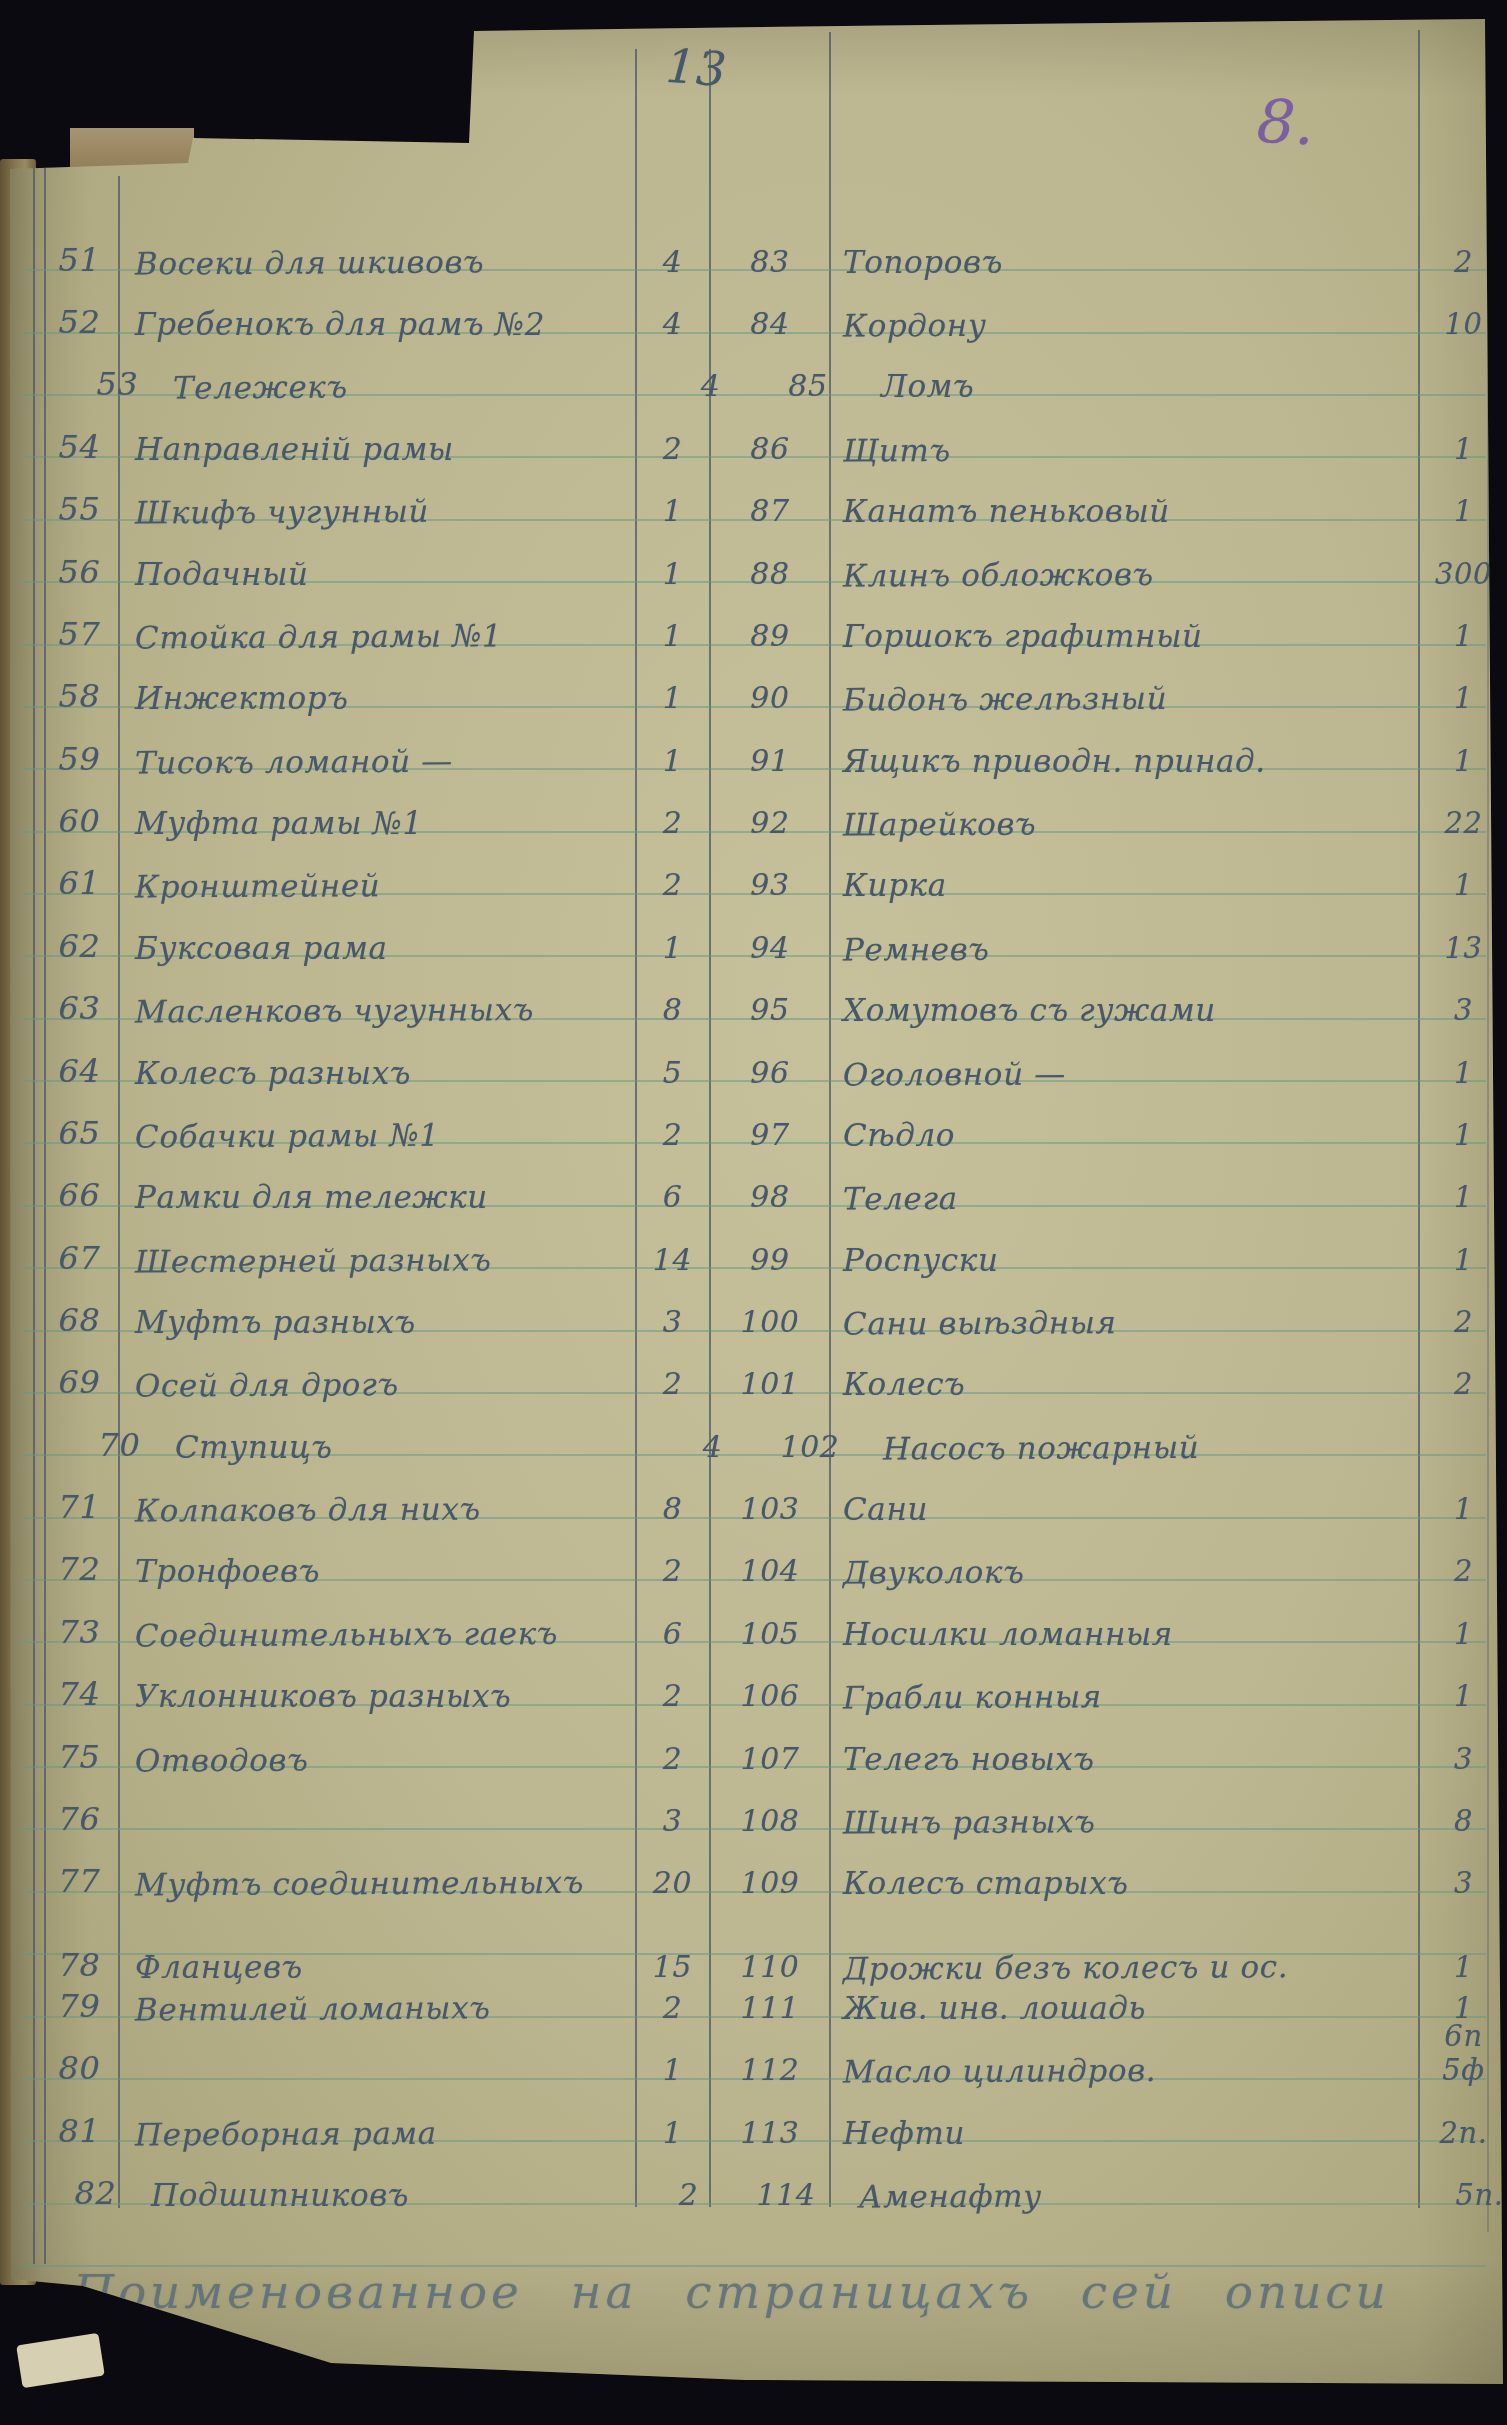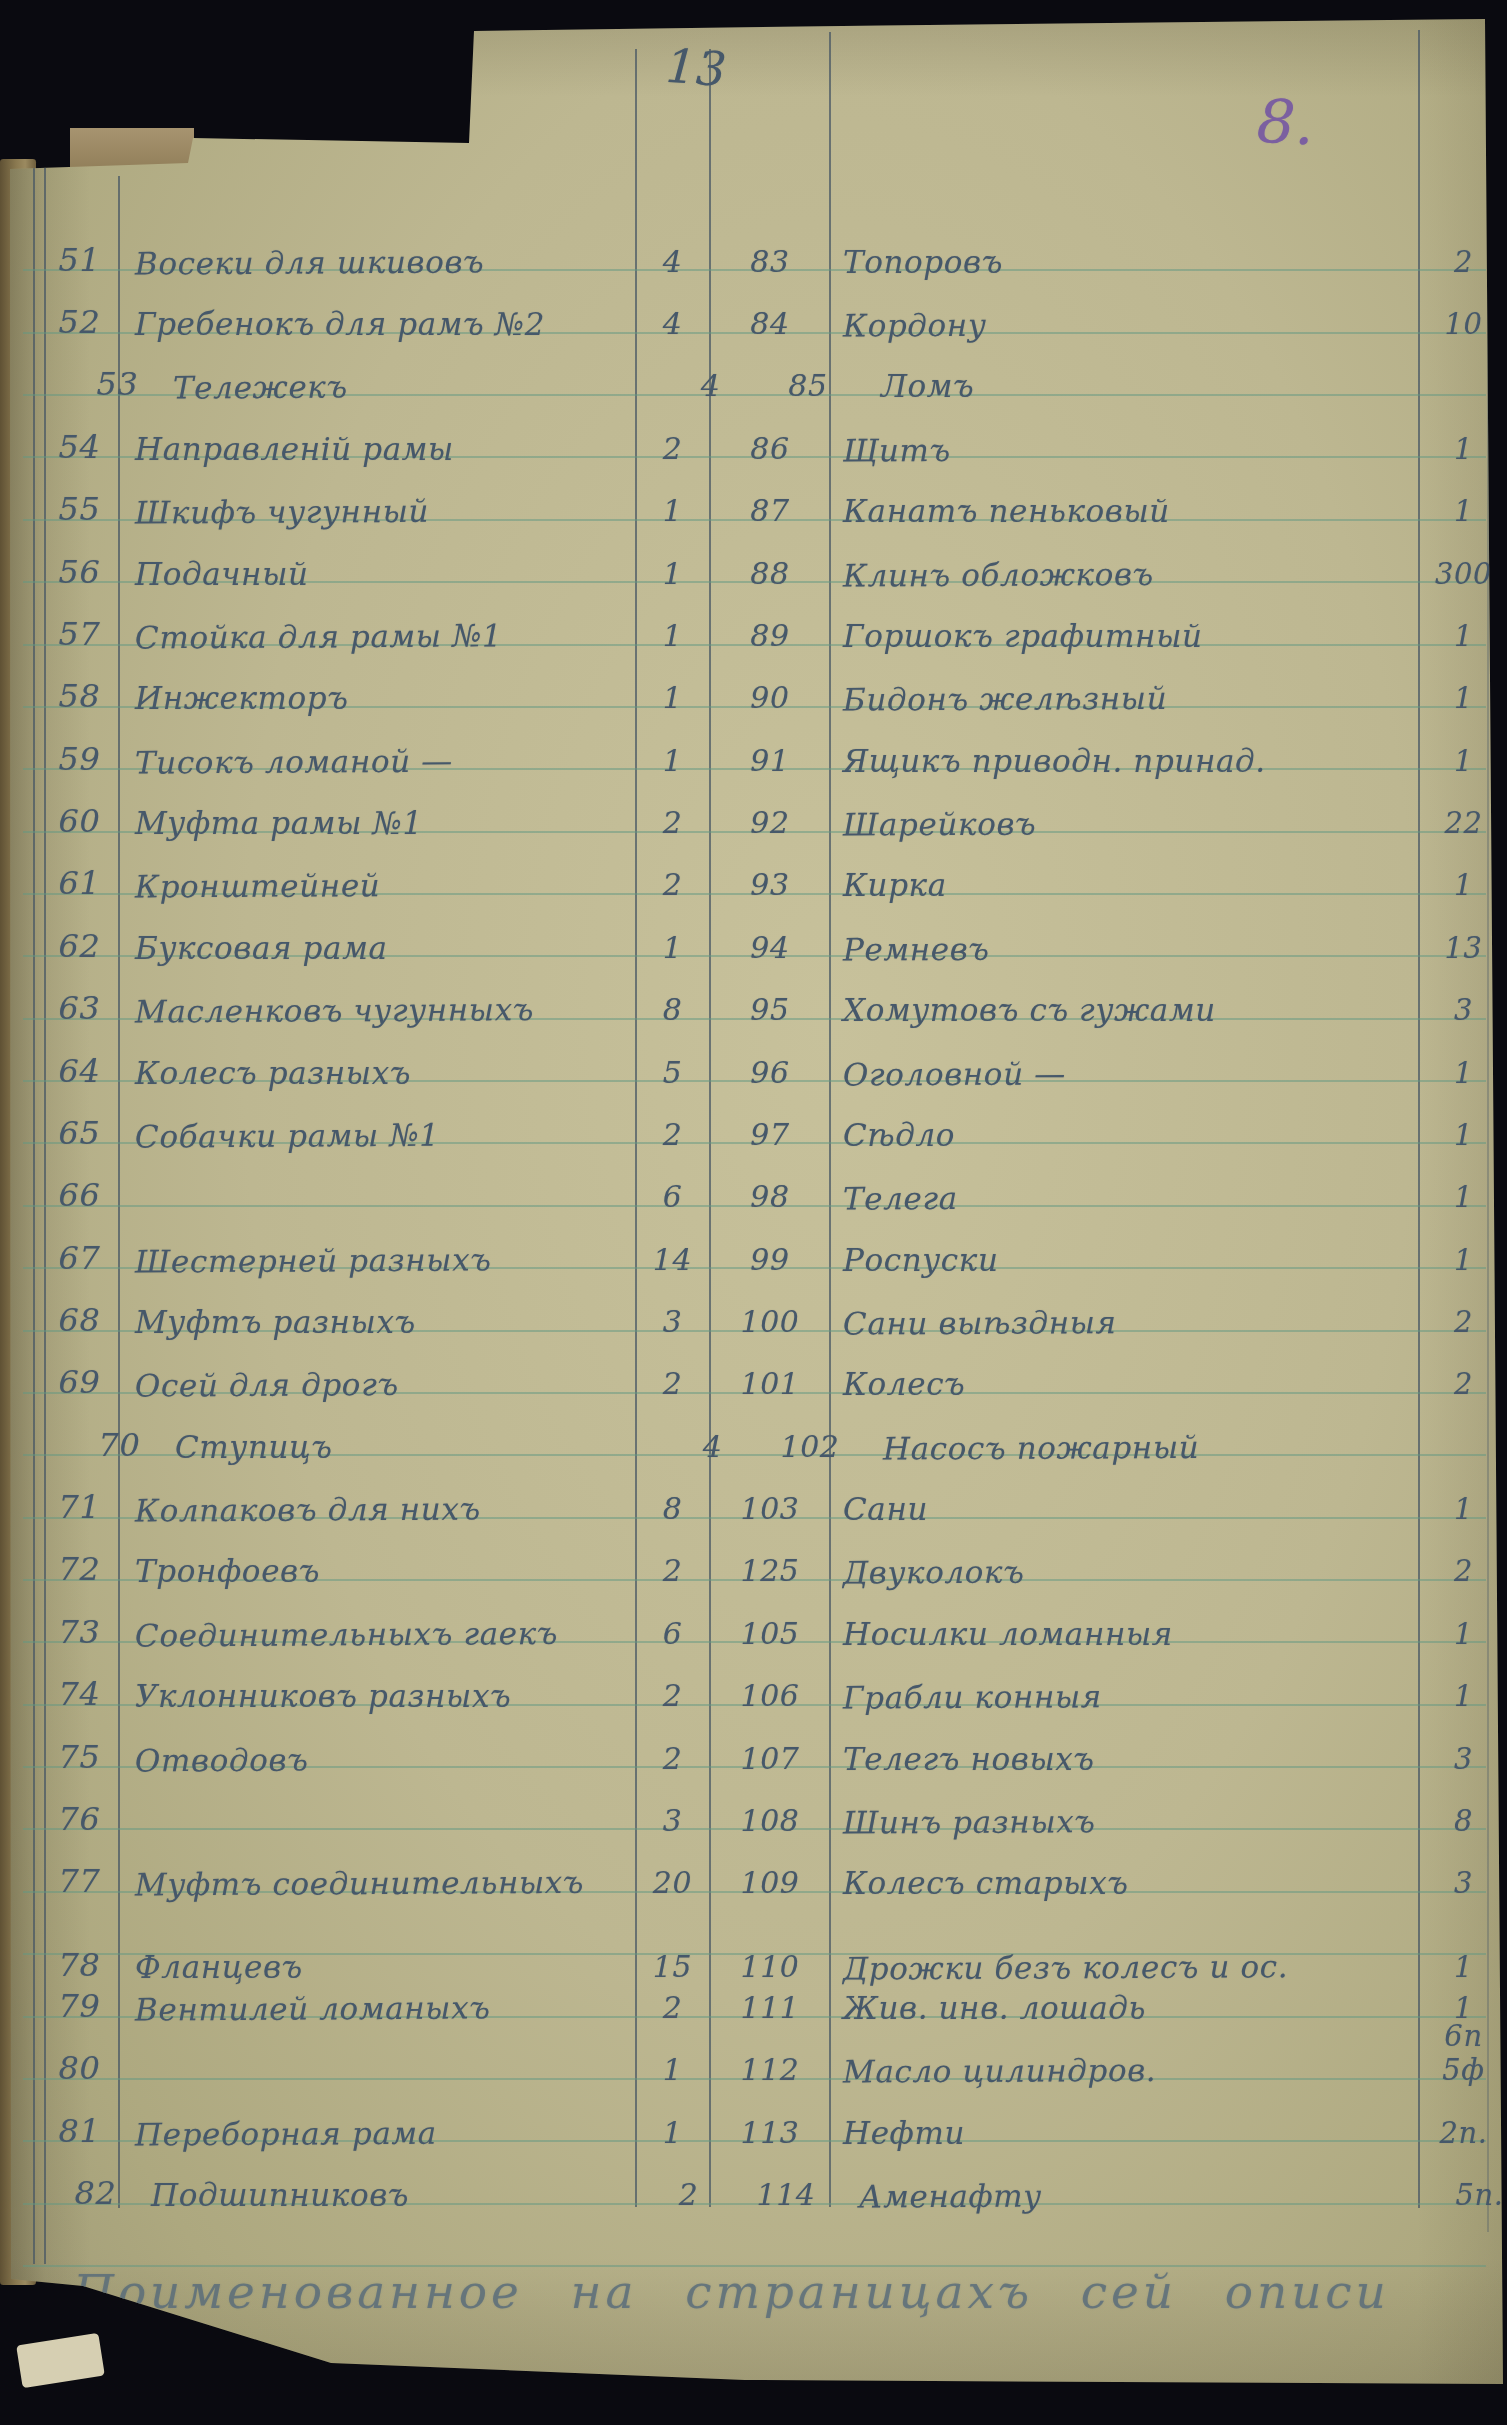--- a/index.html
+++ b/index.html
@@ -223,20 +223,21 @@
         <div class="row" style="top: 1094px;">
           <div class="cell-no ink">65</div>
           <div class="cell-item ink">Собачки рамы №1</div>
           <div class="cell-qty ink">2</div>
           <div class="cell-no2 ink">97</div>
           <div class="cell-item2 ink">Сѣдло</div>
           <div class="cell-qty2 ink">1</div>
         </div>
         <div class="row" style="top: 1156px;">
           <div class="cell-no ink">66</div>
+          <div class="cell-item ink">Рамки для тележки</div>
           <div class="cell-qty ink">6</div>
           <div class="cell-no2 ink">98</div>
           <div class="cell-item2 ink">Телега</div>
           <div class="cell-qty2 ink">1</div>
         </div>
         <div class="row" style="top: 1219px;">
           <div class="cell-no ink">67</div>
           <div class="cell-item ink">Шестерней разныхъ</div>
           <div class="cell-qty ink">14</div>
           <div class="cell-no2 ink">99</div>
@@ -272,21 +273,21 @@
           <div class="cell-item ink">Колпаковъ для нихъ</div>
           <div class="cell-qty ink">8</div>
           <div class="cell-no2 ink">103</div>
           <div class="cell-item2 ink">Сани</div>
           <div class="cell-qty2 ink">1</div>
         </div>
         <div class="row" style="top: 1530px;">
           <div class="cell-no ink">72</div>
           <div class="cell-item ink">Тронфоевъ</div>
           <div class="cell-qty ink">2</div>
-          <div class="cell-no2 ink">125</div>
+          <div class="cell-no2 ink">104</div>
           <div class="cell-item2 ink">Двуколокъ</div>
           <div class="cell-qty2 ink">2</div>
         </div>
         <div class="row" style="top: 1593px;">
           <div class="cell-no ink">73</div>
           <div class="cell-item ink">Соединительныхъ гаекъ</div>
           <div class="cell-qty ink">6</div>
           <div class="cell-no2 ink">105</div>
           <div class="cell-item2 ink">Носилки ломанныя</div>
           <div class="cell-qty2 ink">1</div>

